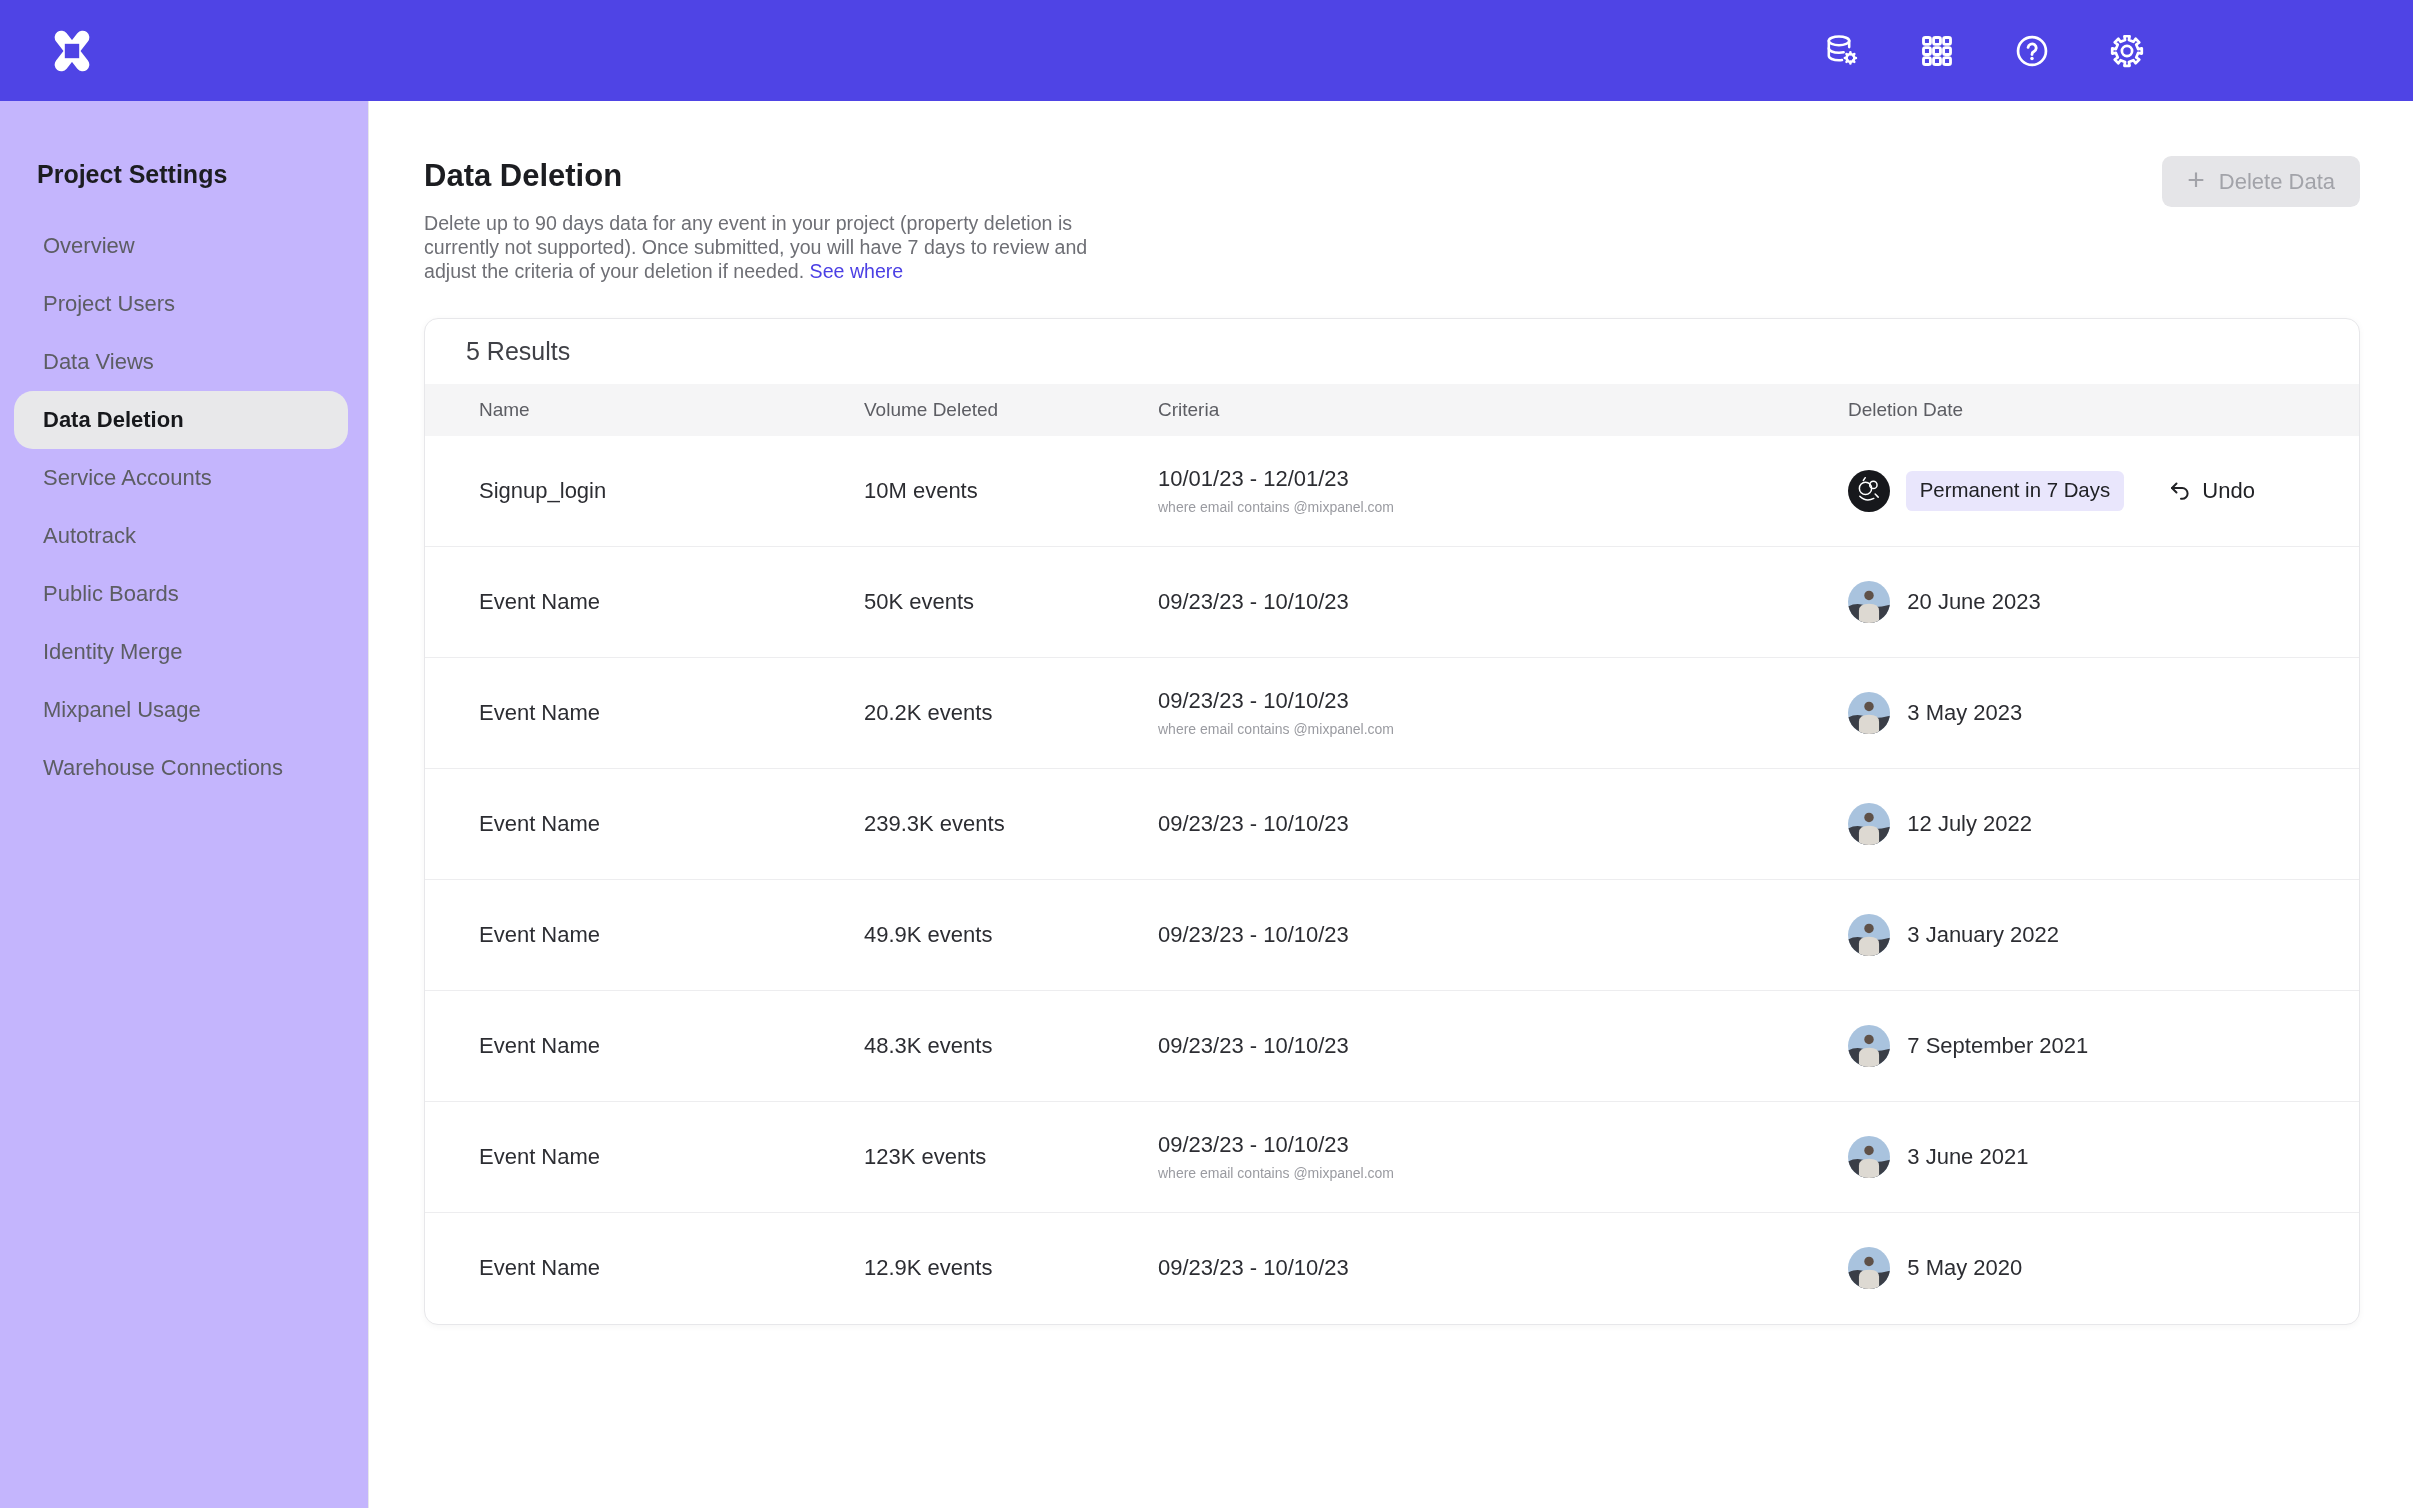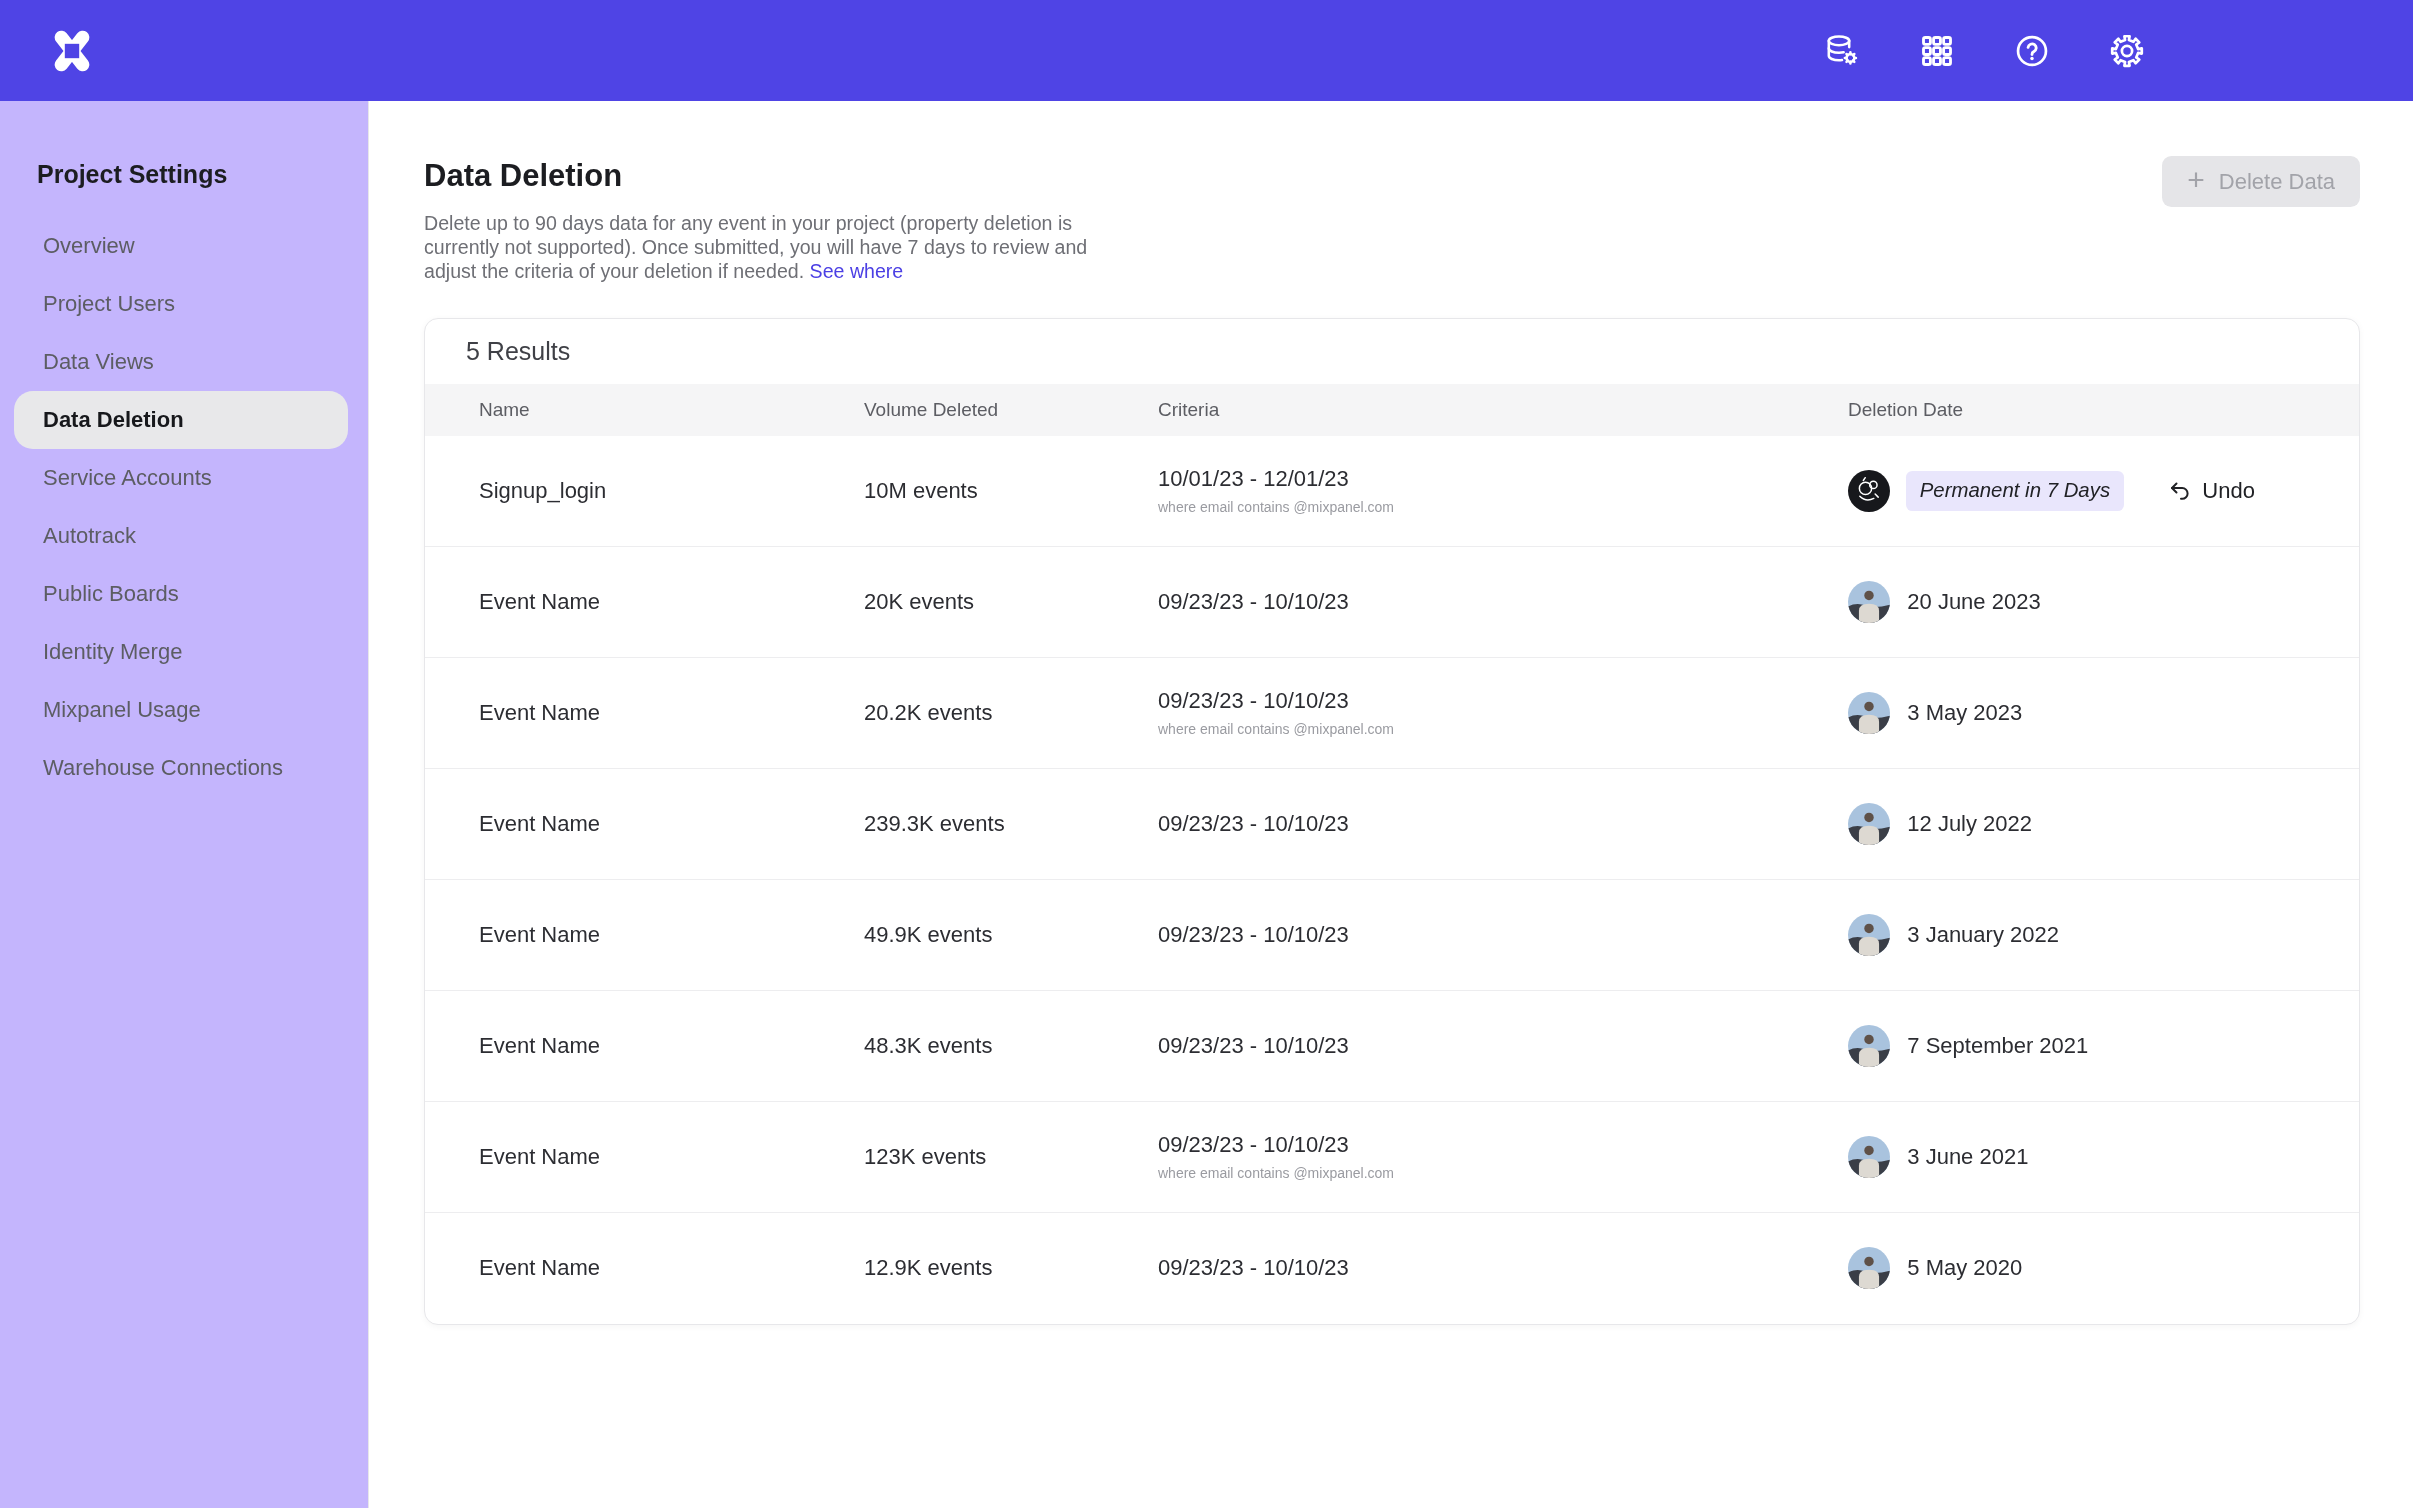--- a/index.html
+++ b/index.html
@@ -48,21 +48,21 @@
   .thead { height:52px; background:#f5f5f6; font-size:19px; color:#5c5d63; }
   .row { height:111px; border-bottom:0.8px solid #ededef; font-size:22px; color:#2c2d32; }
   .row:last-child { border-bottom:none; }
   .crit-sub { font-size:14px; color:#9a9ba1; margin-top:7px; }
 
   .deletion-cell { display:flex; align-items:center; }
   .avatar { width:42px; height:42px; border-radius:50%; overflow:hidden; flex-shrink:0; }
   .avatar svg { width:100%; height:100%; display:block; }
   .avatar.dark { background:#17181c; }
   .badge { background:#e9e6fc; border-radius:6.3px; padding:8.6px 14px; font-size:20.4px;
-    color:#212226; margin-left:15.7px; white-space:nowrap;font-style:italic; }
+    color:#212226; margin-left:15.7px; white-space:nowrap; }
   .date-text { margin-left:17.3px; }
   .undo-btn { display:flex; align-items:center; gap:10.2px; margin-left:44px;
     background:none; border:none; font-family:inherit; font-size:22px; color:#212226;
     cursor:pointer; }
   .undo-btn svg { width:24px; height:24px; }
 </style>
 </head>
 <body>
 
 <header class="topbar">
@@ -180,21 +180,21 @@
           <path d="M4 9 h10.2 a5.4 5.4 0 0 1 0 10.8 H13"></path>
         </g>
       </svg>
       <span>Undo</span>
     </button>
   </div>
             </div>
   </div>
           <div class="row">
     <div class="cell">Event Name</div>
-    <div class="cell">20K events</div>
+    <div class="cell">50K events</div>
     <div class="cell">
       <div>09/23/23 - 10/10/23</div>
 
     </div>
     <div class="cell deletion-cell">
               <div class="avatar">
     <svg viewBox="0 0 48 48" aria-hidden="true">
       <rect width="48" height="48" fill="#a9c3de"></rect>
       <path d="M0 29 Q10 24 20 28 T48 27 V48 H0 Z" fill="#3a3e47"></path>
       <circle cx="24" cy="16.5" r="5.4" fill="#5f5148"></circle>

